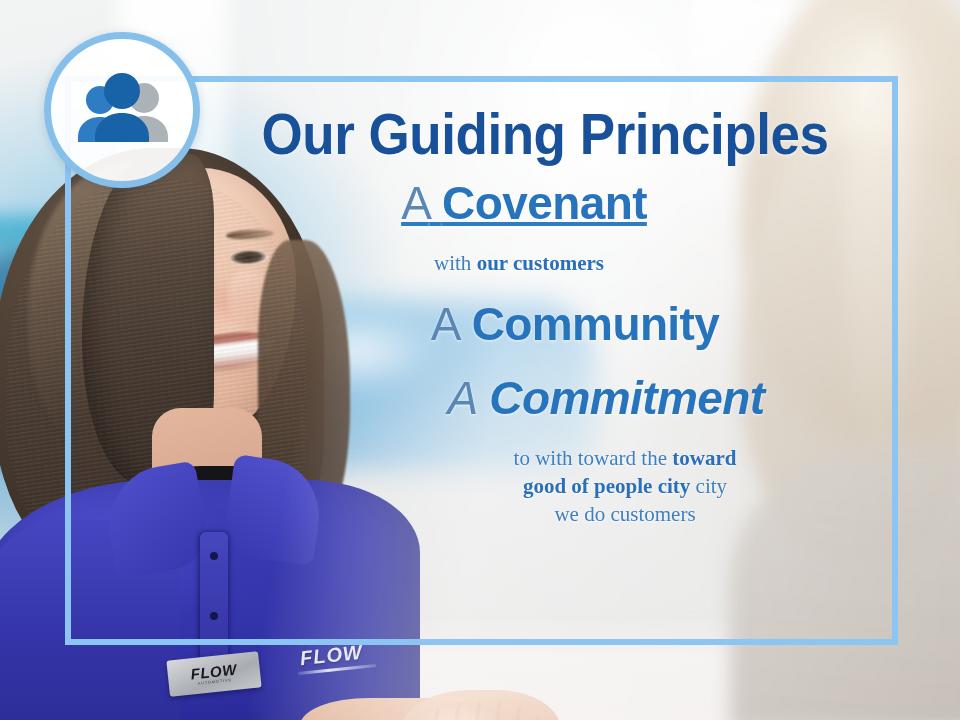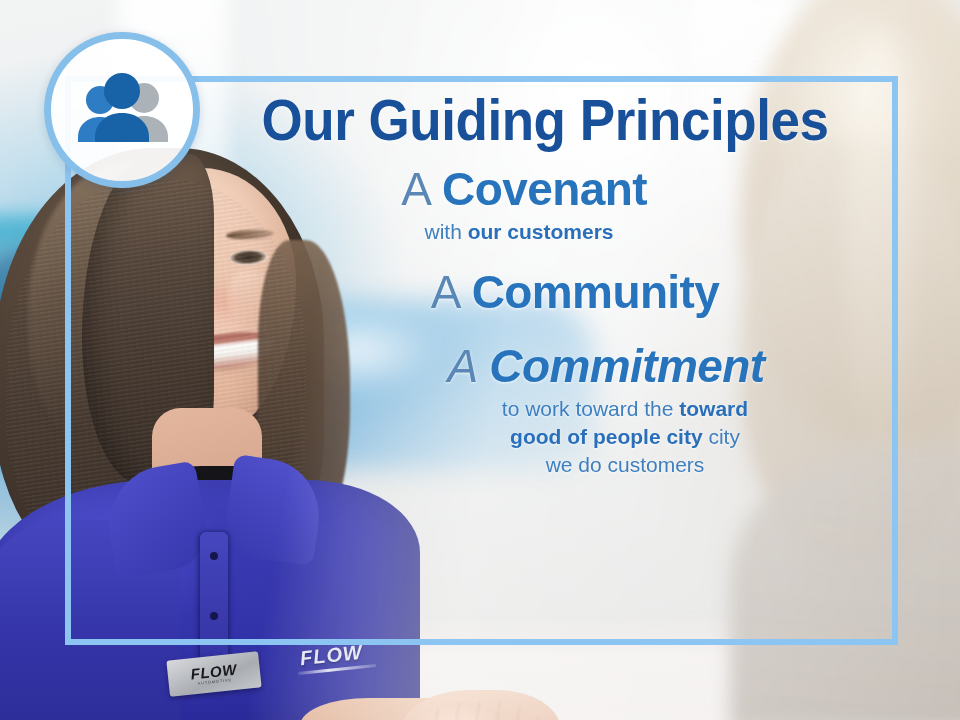--- a/index.html
+++ b/index.html
@@ -348,21 +348,21 @@
     background:rgba(255,255,255,.93);
     border:7px solid #86c0ea;
     box-shadow: 0 2px 10px rgba(40,80,120,.18);
     display:flex; align-items:center; justify-content:center;
   }
   .badge-circle svg { display:block; }
 
   
   .text-col {
     position:absolute;
-    left:200px; top:74px; width:690px; height:569px;
+    left:200px; top:88px; width:690px; height:569px;
     text-align:center;
   }
 
   .main-title {
     margin-top:17px;
     font-family:"Liberation Sans", sans-serif;
     font-weight:bold;
     font-size:57px;
     line-height:1.02;
     letter-spacing:-.5px;
@@ -379,31 +379,31 @@
     font-family:"Liberation Sans", sans-serif;
     font-size:46px;
     line-height:1.06;
     color:#2e7cc4;
     text-shadow: 0 1px 3px rgba(255,255,255,.7);
   }
   .headline .art { font-weight:normal; color:#5a87b5; letter-spacing:0; }
   .headline .word { font-weight:bold; color:#2774bd; letter-spacing:-.6px; }
 
   .sub {
-    font-family:Liberation Sans, sans-serif;
+    font-family:Liberation Serif, serif;
     font-size:21px;
     line-height:1.32;
     color:#3e7fc0;
-    margin-top:4px;
+    margin-top:22px;
     text-shadow: 0 1px 2px rgba(255,255,255,.7);
   }
   .sub b { font-weight:bold; color:#2a6fba; }
 
   
-  .b1 .headline { padding-right:42px; }
+  .b1 .headline { padding-right:42px;text-decoration:underline; }
   .b1 .sub      { padding-right:52px; }
   .b2 .headline { padding-left:60px; }
   .b2 .sub      { padding-left:64px; }
   .b3 .headline { padding-left:122px;font-style:italic; }
   .b3 .sub      { padding-left:160px; }
 </style>
 </head>
 <body>
 
 <div id="poster">
@@ -510,20 +510,20 @@
       <div class="sub">
       </div>
     </div>
 
     <div class="block b3">
       <div class="headline">
         <span class="art">A</span>
         <span class="word">Commitment</span>
       </div>
       <div class="sub">
-        <div><span>to work toward the </span><b>toward</b><span></span></div>
+        <div><span>to with toward the </span><b>toward</b><span></span></div>
         <div><span></span><b>good of people city</b><span> city</span></div>
         <div><span>we do customers</span><b></b><span></span></div>
       </div>
     </div>
 
   </div>
 </div>
 
 </body></html>

